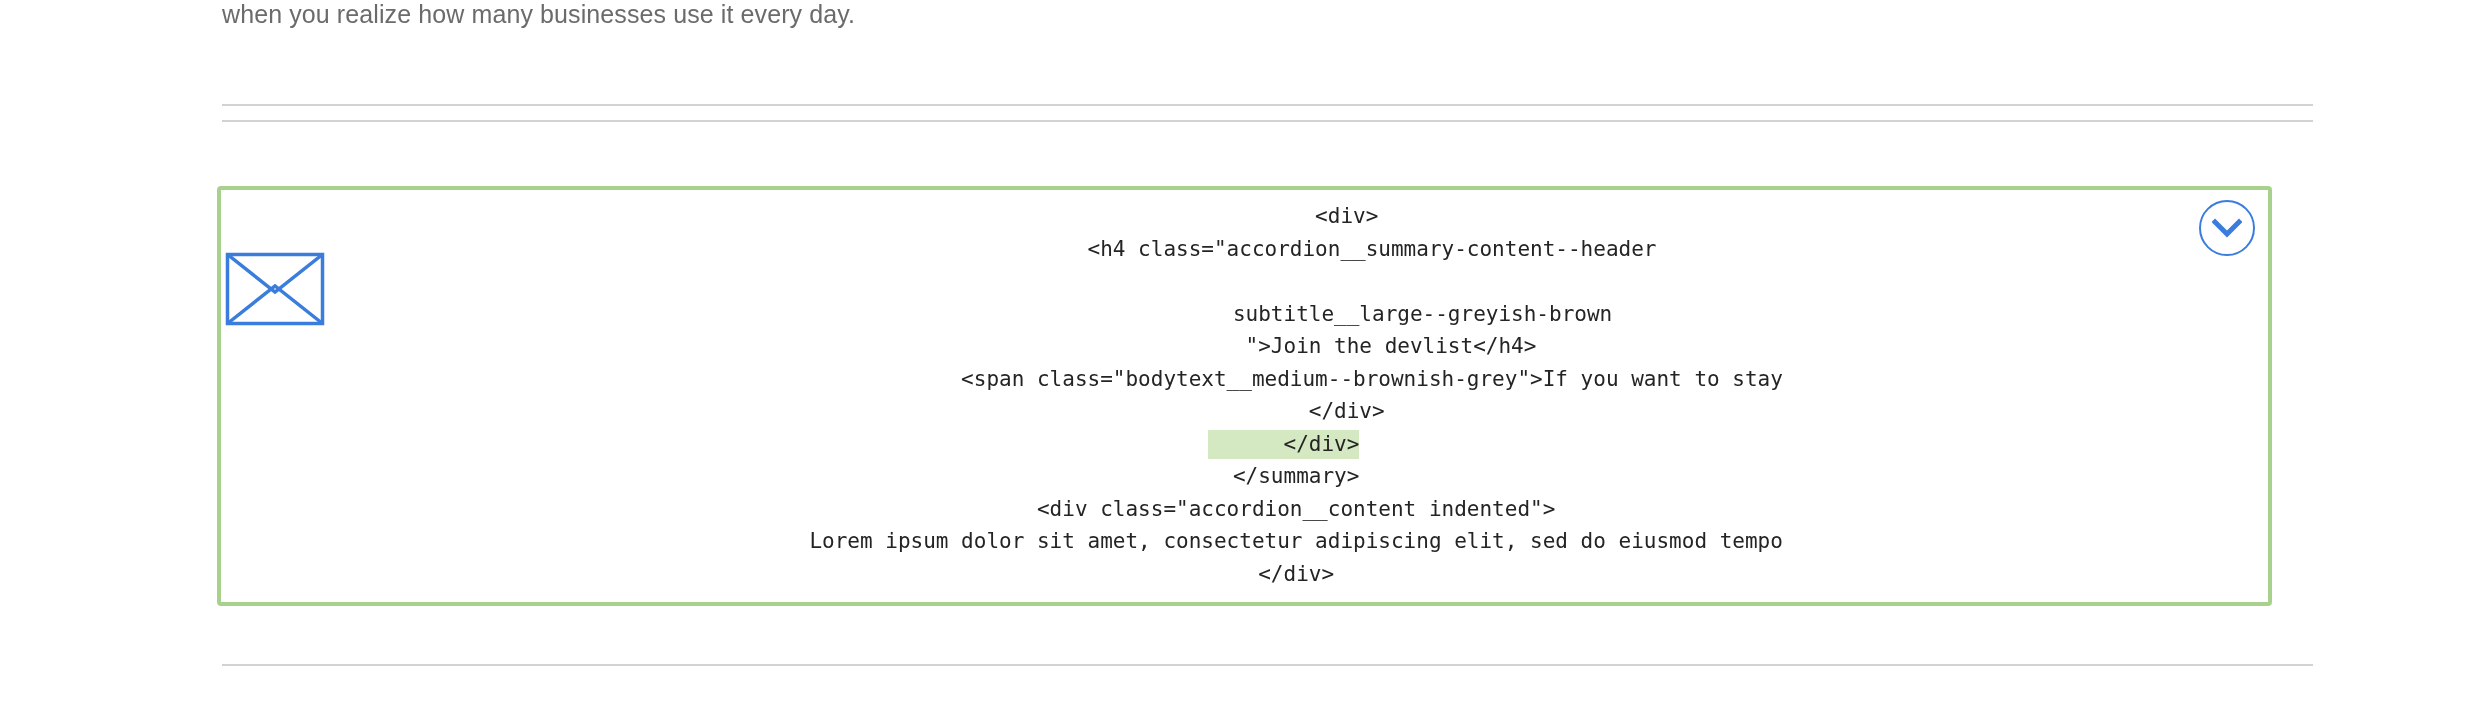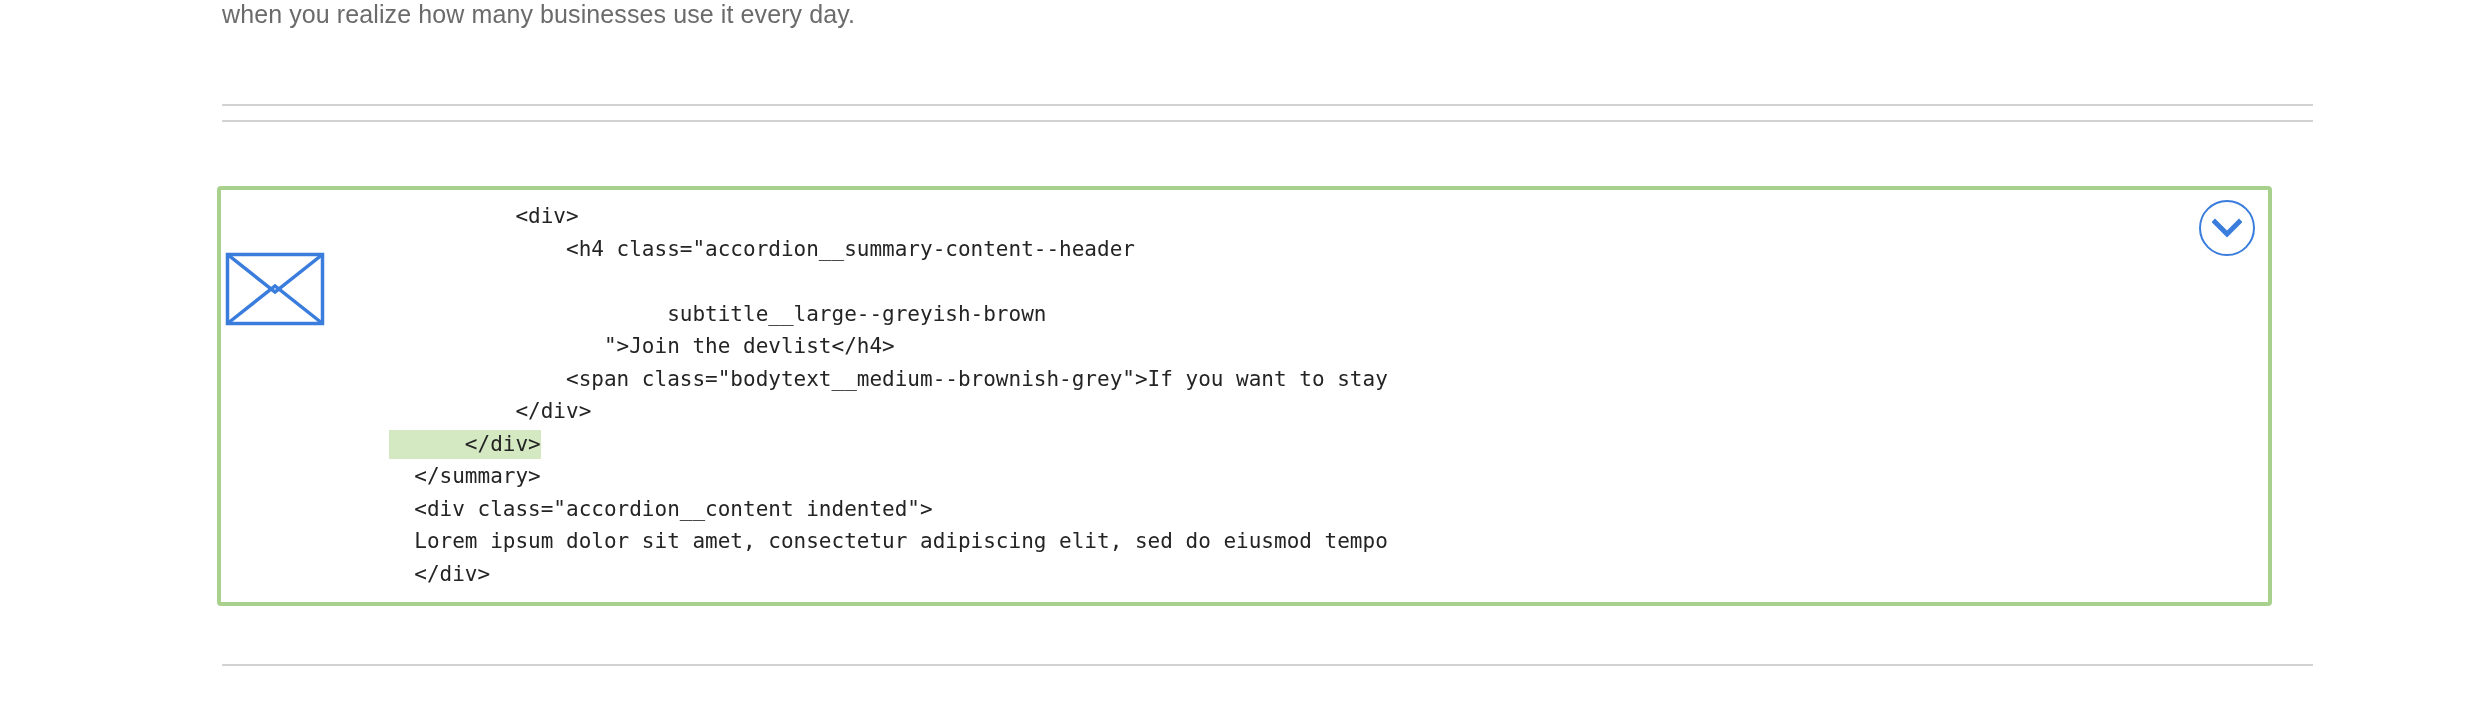--- a/index.html
+++ b/index.html
@@ -97,20 +97,21 @@
     font-size: 21px;
     line-height: 32.5px;
     color: #242424;
     white-space: pre;
     letter-spacing: 0px;
   }
   .code-line {
     display: block;
     height: 32.5px;
     white-space: pre;
+    text-align: center;
   }
   .code-line .hl {
     background: #d4e8c2;
     padding: 2px 0 3px 0;
   }
   .code-line.blank { height: 32.5px; }
 </style>
 </head>
 <body>
 

